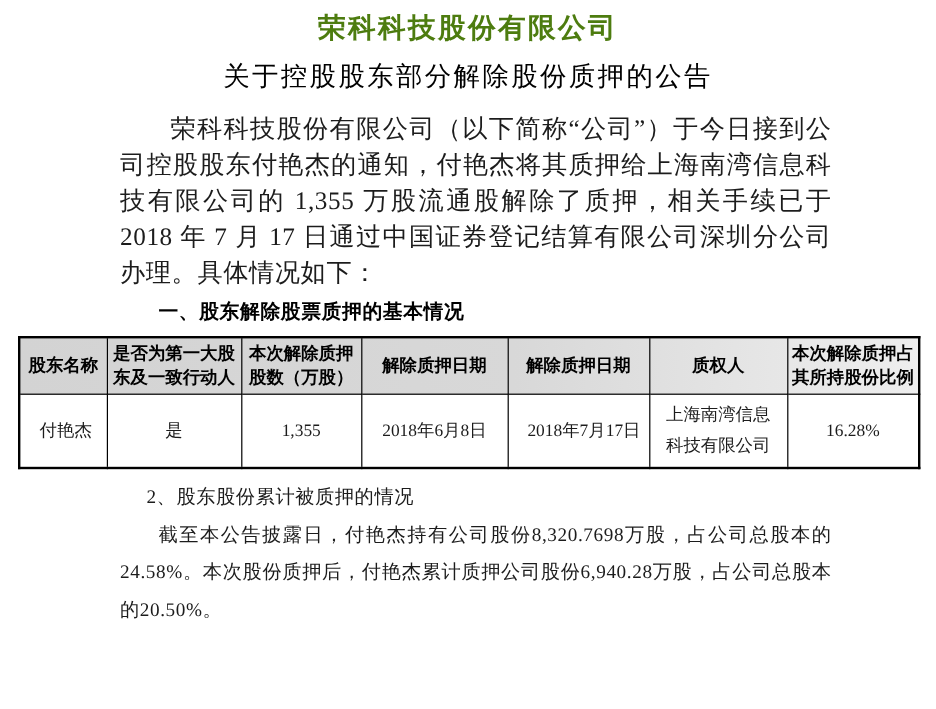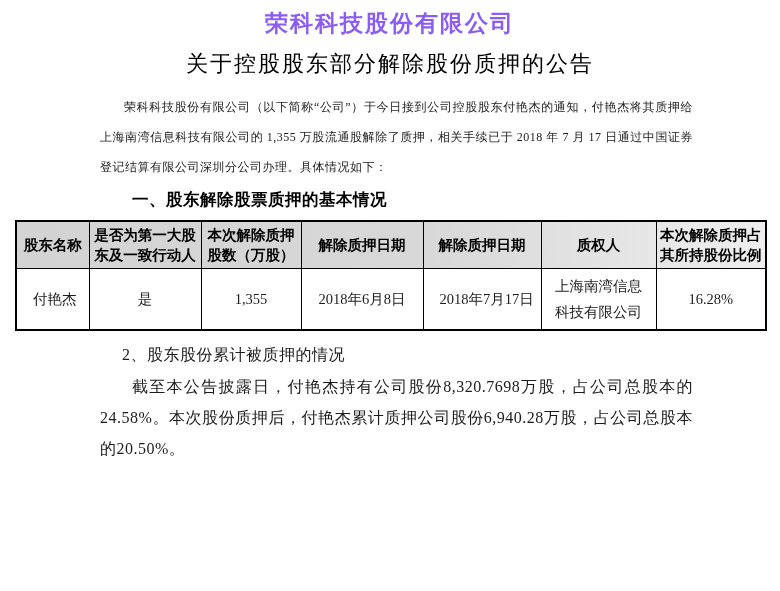--- a/index.html
+++ b/index.html
@@ -14,21 +14,21 @@
   .doc { width: 780px; height: 591px; position: relative; }
 
   .title {
     margin-top: 7px;
     text-align: center;
     font-family: "Liberation Sans", "DejaVu Sans", sans-serif;
     font-weight: bold;
     font-size: 23px;
     line-height: 32px;
     letter-spacing: 2px;
-    color: #8b5cf6;
+    color: #4d7c0f;
   }
   .subtitle {
     margin-top: 9px;
     text-align: center;
     font-family: "Liberation Sans", "DejaVu Sans", sans-serif;
     font-weight: normal;
     font-size: 22px;
     line-height: 32px;
     letter-spacing: 2px;
     color: #000;
@@ -42,21 +42,21 @@
   .notice-box p {
     font-size: 16px;
     line-height: 31px;
     text-indent: 2em;
     text-align: justify;
     letter-spacing: 0.5px;
   }
 
   .body-para {
     margin: 12px 87px 0 100px;
-    font-size: 12px;
+    font-size: 21px;
     line-height: 30px;
     text-indent: 2em;
     text-align: justify;
     letter-spacing: 0.5px;
   }
 
   .heading1 {
     margin: 6px 87px 0 132px;
     font-family: Liberation Serif, serif;
     font-weight: bold;

